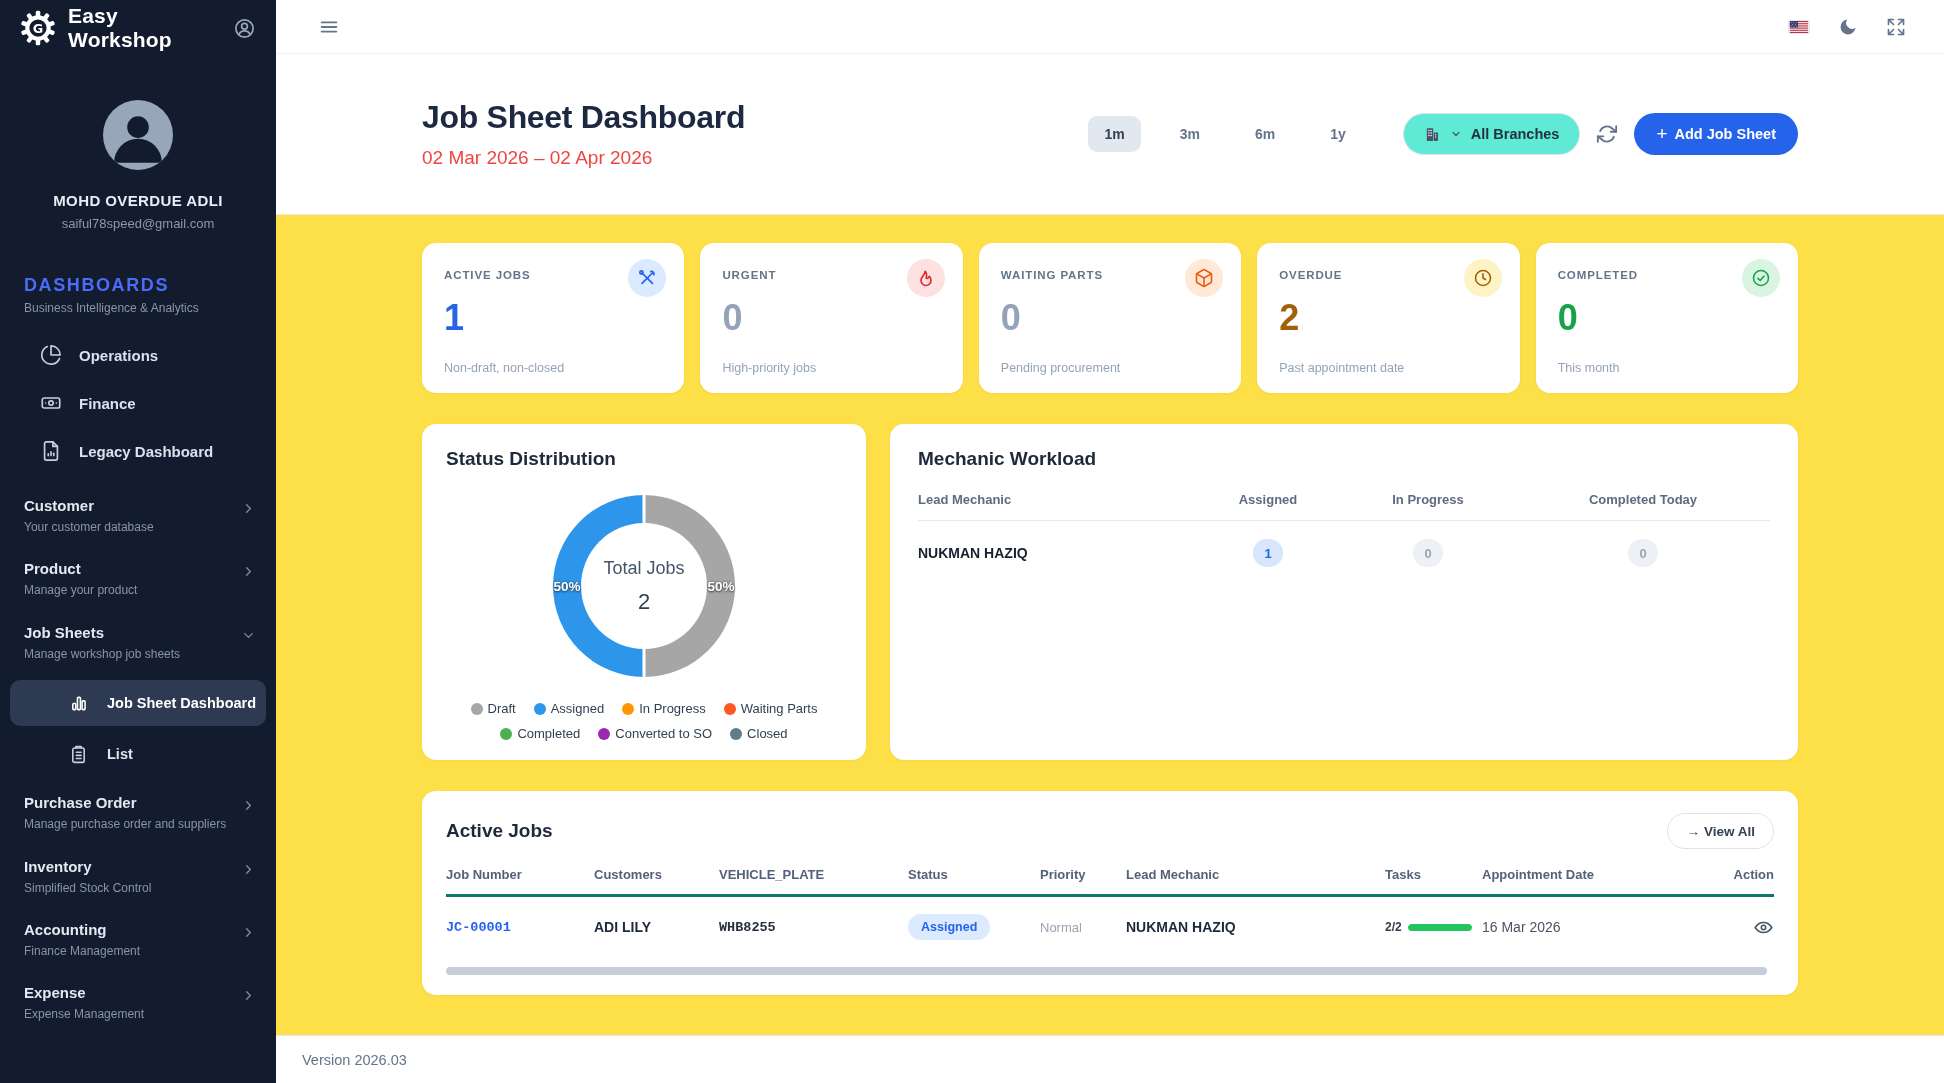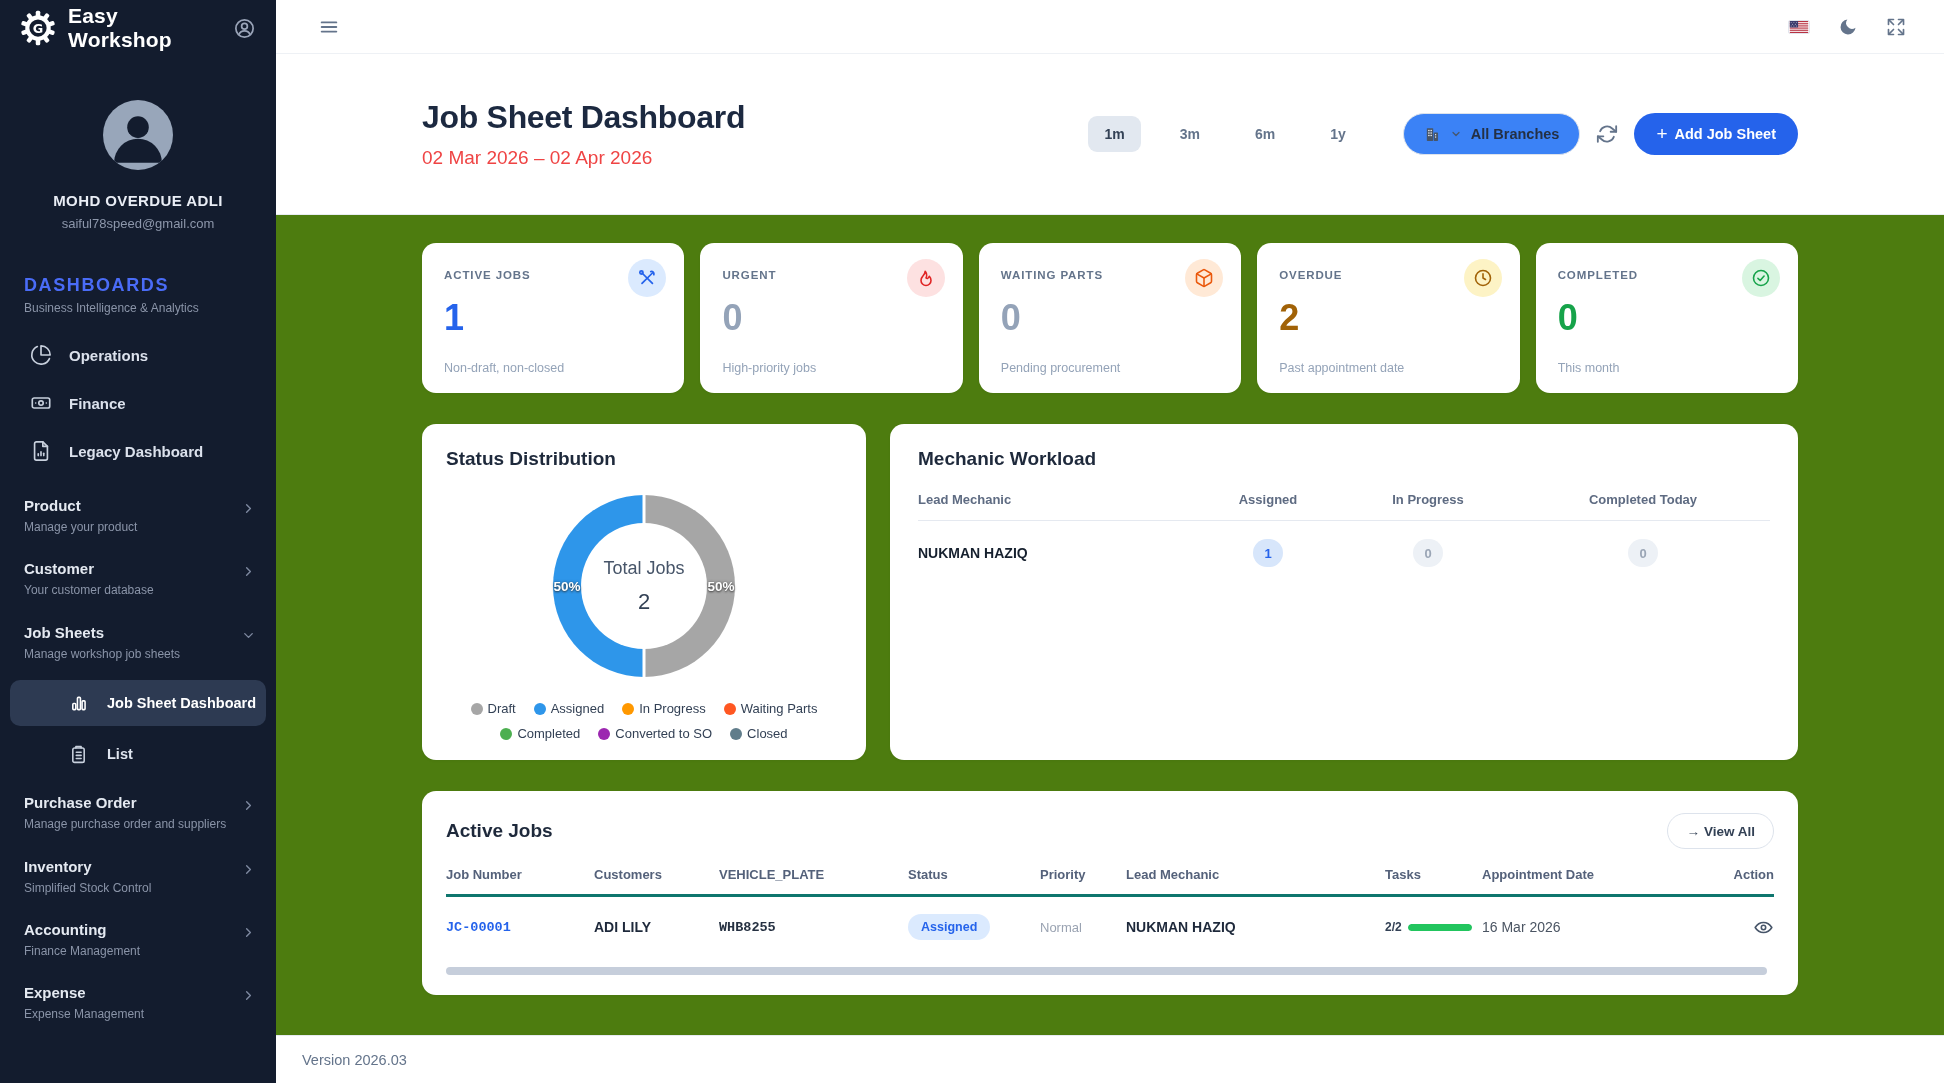--- a/index.html
+++ b/index.html
@@ -14,21 +14,21 @@
   .sidebar { width:276px; min-width:276px; background:#131c2e; height:1083px; overflow:hidden; }
   .brand-row { height:56px; display:flex; align-items:center; gap:12px; padding:0 20px; }
   .brand-title { font-size:21px; font-weight:800; color:#fff; letter-spacing:.2px; flex:1; }
   .profile { display:flex; flex-direction:column; align-items:center; margin-top:44px; }
   .profile-name { margin-top:22px; font-size:15px; font-weight:700; color:#e9edf5; letter-spacing:.4px; }
   .profile-email { margin-top:7px; font-size:13px; color:#8d97ab; }
   .sec-head { padding:0 24px; margin-top:44px; }
   .sec-label { font-size:18px; font-weight:800; color:#4a6cf7; letter-spacing:1.6px; }
   .sec-sub { margin-top:5px; font-size:12px; color:#8a94a8; }
   .nav-list { margin-top:16px; }
-  .nav-item { height:48px; display:flex; align-items:center; gap:17px; padding-left:30px; cursor:pointer; }
+  .nav-item { height:48px; display:flex; align-items:center; gap:17px; padding-left:40px; cursor:pointer; }
   .nav-item .lbl { font-size:15px; font-weight:600; color:#dbe1ec; }
   .group { position:relative; padding:12px 44px 12px 24px; cursor:pointer; }
   .group .g-label { font-size:15px; font-weight:700; color:#e4e9f1; }
   .group .g-sub { margin-top:5px; font-size:12px; color:#8a94a8; line-height:1.45; }
   .group .chev { position:absolute; right:20px; top:16px; }
   .groups { margin-top:10px; }
   .child-item { margin:5px 10px; height:46px; border-radius:10px; display:flex; align-items:center; gap:18px; padding-left:58px; cursor:pointer; }
   .child-item .lbl { font-size:14.5px; font-weight:600; color:#dfe5ef; }
   .child-item.active { background:#2d3a52; }
   .child-item.active .lbl { color:#fff; }
@@ -39,26 +39,26 @@
   .topbar-right { margin-left:auto; display:flex; align-items:center; gap:28px; }
   .icon-btn { cursor:pointer; display:flex; align-items:center; }
 
   .page-header { height:161px; background:#fff; border-bottom:1px solid #e8ecf1; }
   .ph-inner { width:1376px; margin:0 auto; height:100%; display:flex; align-items:center; justify-content:space-between; }
   .page-title { font-size:32px; font-weight:800; color:#1c2940; letter-spacing:-.3px; }
   .date-range { margin-top:11px; font-size:19px; color:#ef4444; }
   .controls { display:flex; align-items:center; }
   .tf-btn { padding:10px 16px; font-size:14px; font-weight:600; color:#64748b; border-radius:9px; cursor:pointer; margin-right:23px; }
   .tf-btn.selected { background:#e2e8f0; color:#334155; }
-  .branch-pill { margin-left:18px; height:42px; border:1px solid #dde3ec; border-radius:21px; background:#3b82f6; display:flex; align-items:center; gap:9px; padding:0 20px; font-size:14.5px; font-weight:600; color:#243044; cursor:pointer; }
+  .branch-pill { margin-left:18px; height:42px; border:1px solid #dde3ec; border-radius:21px; background:#5eead4; display:flex; align-items:center; gap:9px; padding:0 20px; font-size:14.5px; font-weight:600; color:#243044; cursor:pointer; }
   .refresh-btn { margin:0 16px; cursor:pointer; }
   .add-btn { height:42px; border-radius:21px; background:#2563eb; color:#fff; border:none; display:flex; align-items:center; gap:7px; padding:0 22px; font-size:14.5px; font-weight:600; font-family:inherit; cursor:pointer; }
   .add-btn .plus { font-size:19px; font-weight:400; line-height:1; margin-top:-2px; }
 
-  .content { flex:1; background:#4d7c0f; overflow:hidden; }
+  .content { flex:1; background:#fde047; overflow:hidden; }
   .container { width:1376px; margin:0 auto; }
 
   
   .stats-row { display:flex; gap:16px; margin-top:28px; }
   .stat-card { flex:1; background:#fff; border-radius:14px; height:150px; padding:22px; position:relative; box-shadow:0 1px 3px rgba(16,24,40,.05); }
   .stat-label { font-size:11.5px; font-weight:700; color:#64748b; letter-spacing:.9px; margin-top:4px; }
   .stat-icon { position:absolute; top:16px; right:18px; width:38px; height:38px; border-radius:50%; display:flex; align-items:center; justify-content:center; background:var(--ib); color:var(--ic); }
   .stat-value { margin-top:16px; font-size:36px; font-weight:800; color:var(--vc); }
   .stat-sub { position:absolute; left:22px; bottom:18px; font-size:12.5px; color:#94a3b8; }
 
@@ -207,31 +207,31 @@
             <line x1="12" y1="17" x2="12" y2="13"></line>
             <line x1="15" y1="17" x2="15" y2="14.5"></line>
         </svg>
       </span>
       <span class="lbl">Legacy Dashboard</span>
     </div>
   </div>
 
   <div class="groups">
     <div class="group">
+      <div class="g-label">Customer</div>
+      <div class="g-sub">Your customer database</div>
+      <span class="chev">
+        <svg width="15" height="15" viewBox="0 0 24 24" fill="none" stroke="#7e89a0" stroke-width="2.2" stroke-linecap="round" stroke-linejoin="round">
+            <polyline points="9 6 15 12 9 18"></polyline>
+          </svg>
+      </span>
+    </div>
+    <div class="group">
       <div class="g-label">Product</div>
       <div class="g-sub">Manage your product</div>
-      <span class="chev">
-        <svg width="15" height="15" viewBox="0 0 24 24" fill="none" stroke="#7e89a0" stroke-width="2.2" stroke-linecap="round" stroke-linejoin="round">
-            <polyline points="9 6 15 12 9 18"></polyline>
-          </svg>
-      </span>
-    </div>
-    <div class="group">
-      <div class="g-label">Customer</div>
-      <div class="g-sub">Your customer database</div>
       <span class="chev">
         <svg width="15" height="15" viewBox="0 0 24 24" fill="none" stroke="#7e89a0" stroke-width="2.2" stroke-linecap="round" stroke-linejoin="round">
             <polyline points="9 6 15 12 9 18"></polyline>
           </svg>
       </span>
     </div>
     <div class="group">
       <div class="g-label">Job Sheets</div>
       <div class="g-sub">Manage workshop job sheets</div>
       <span class="chev">

